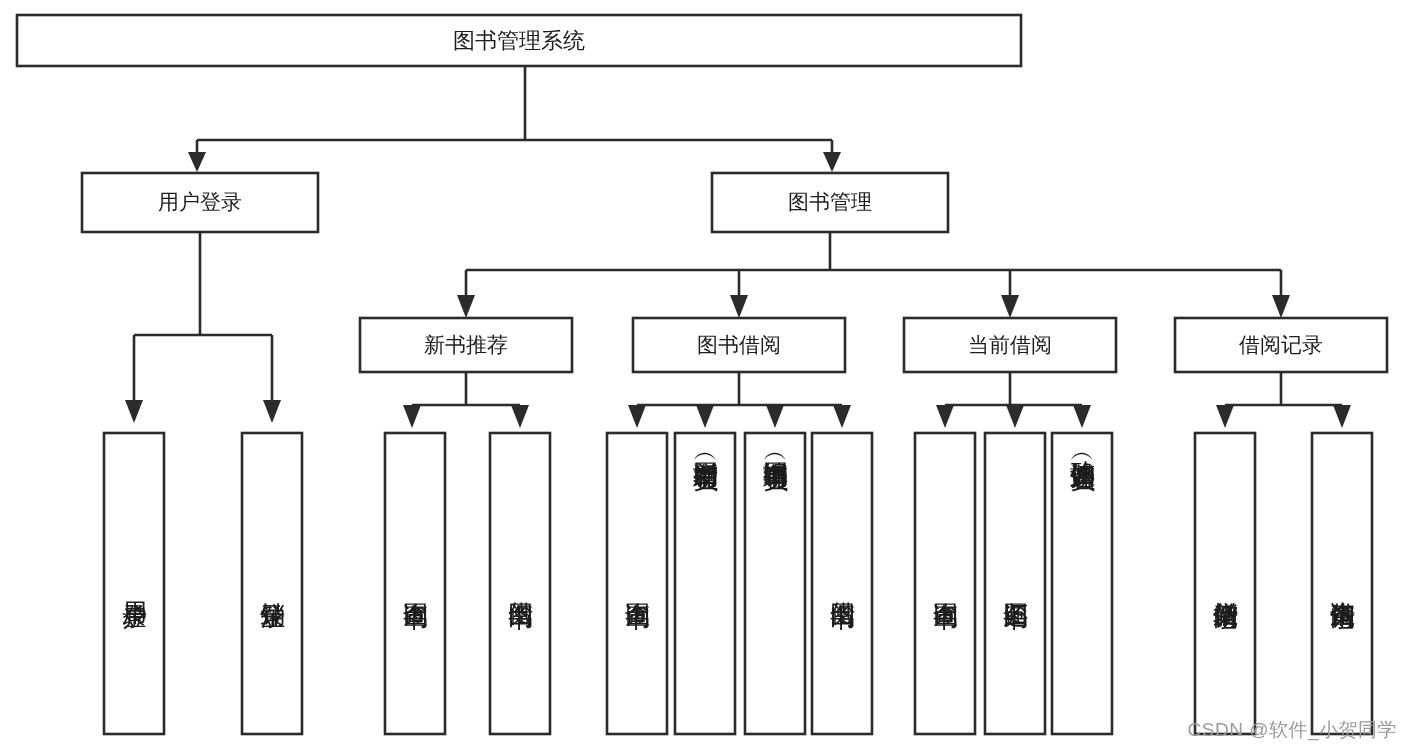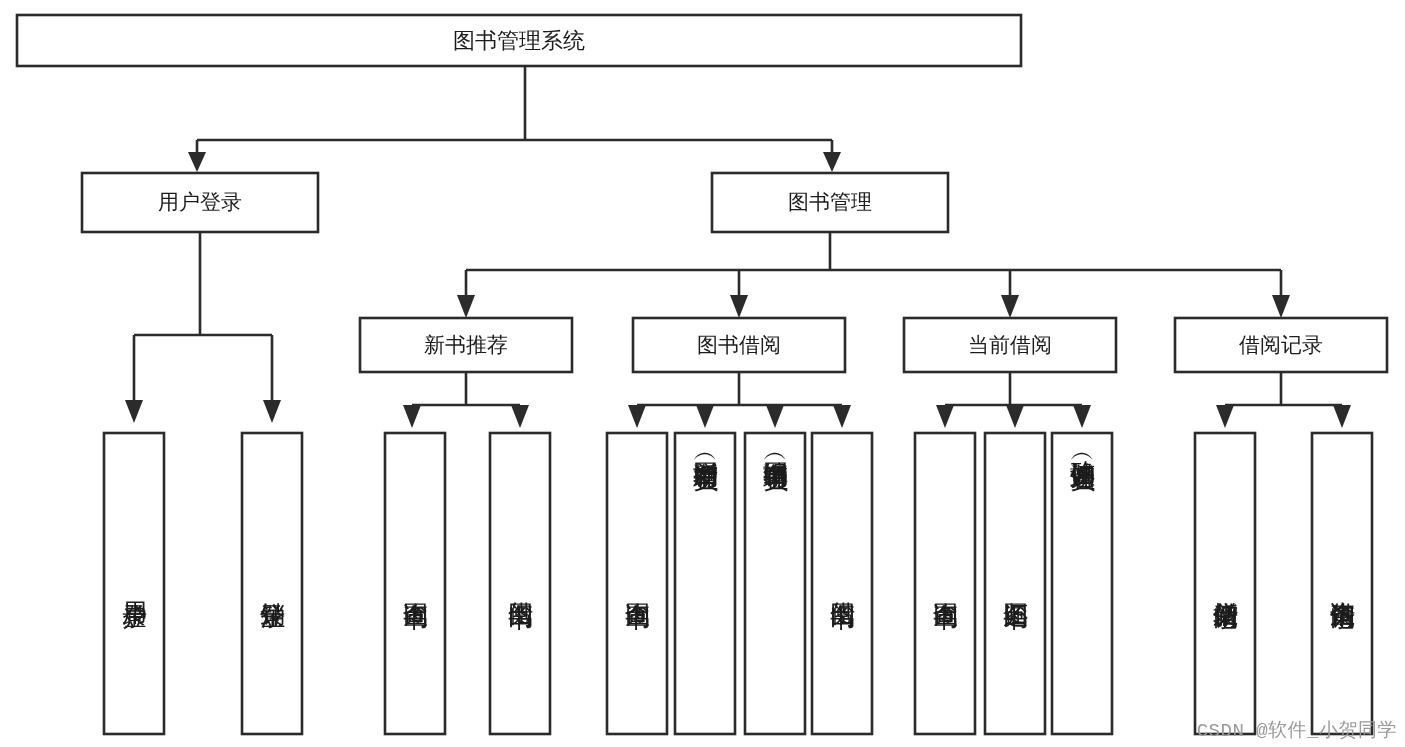--- a/index.html
+++ b/index.html
@@ -71,21 +71,21 @@
     display: flex;
     align-items: center;
     justify-content: center;
     box-sizing: border-box;
     pointer-events: none;
   }
   .watermark {
     position: absolute;
     right: 8px;
     bottom: 4px;
-    font-family: Liberation Mono, monospace;
+    font-family: Liberation Sans, sans-serif;
     font-size: 19px;
     color: #9a9a9a;
     white-space: nowrap;
     letter-spacing: 0.5px;
   }
 </style>
 </head>
 <body>
 
 <div id="diagram-root">

